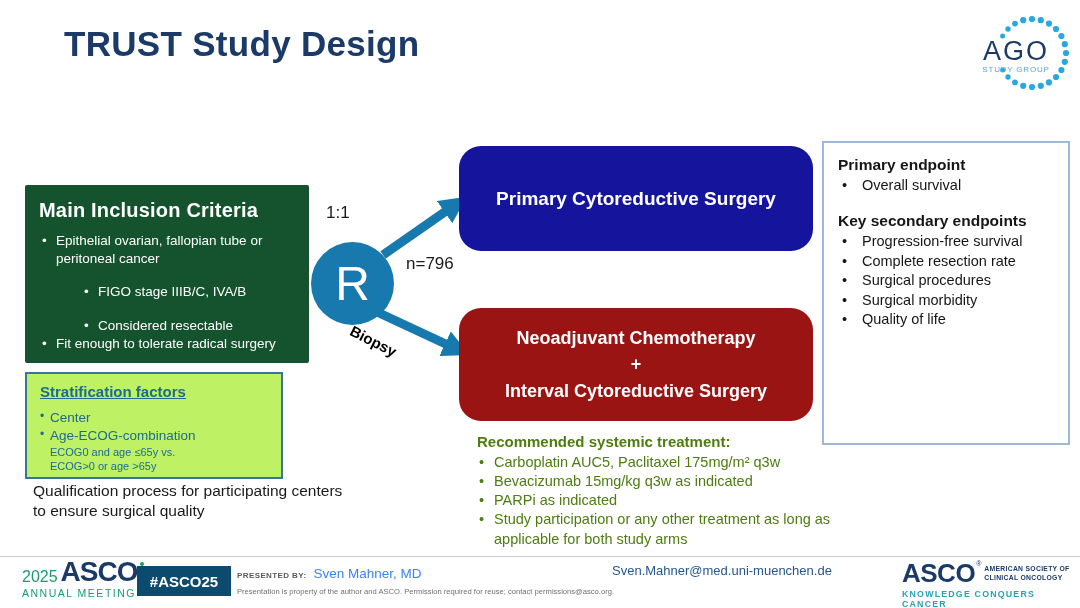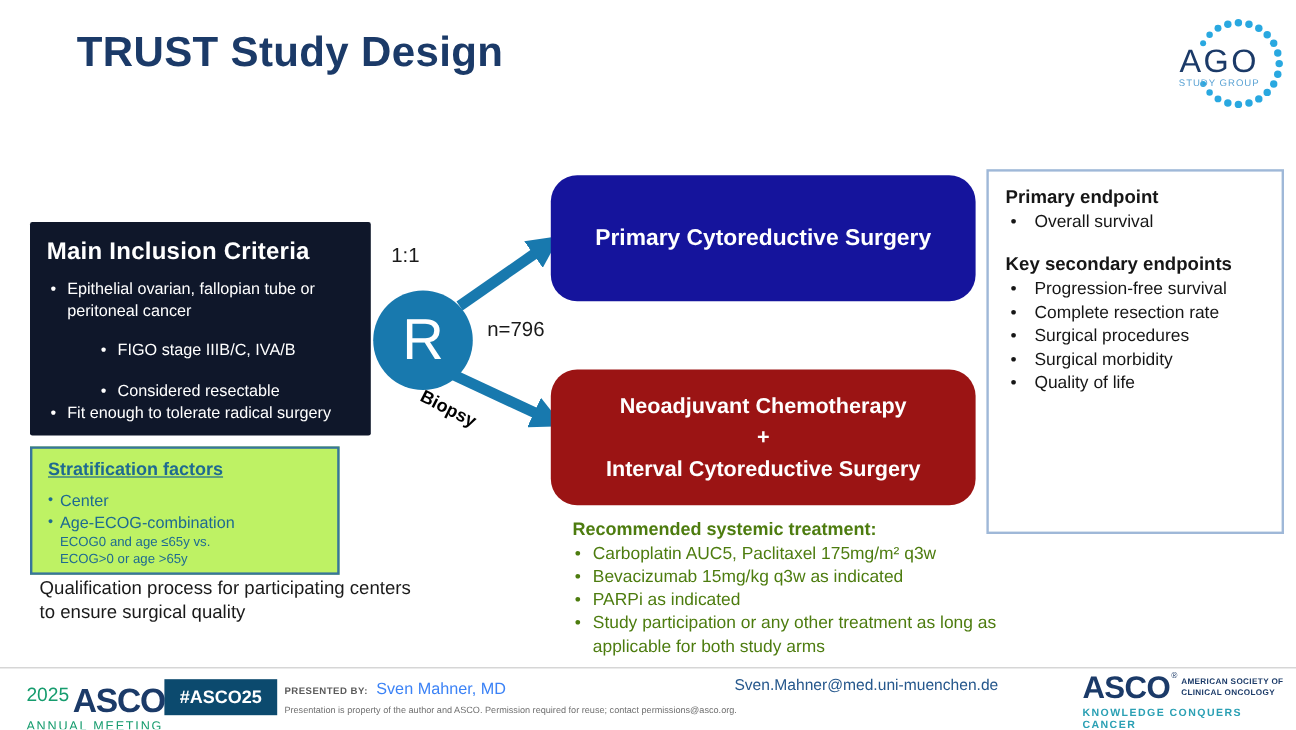--- a/index.html
+++ b/index.html
@@ -6,30 +6,30 @@
   html,body { background:#fff; }
   body { width:1080px; height:608px; font-family:"Liberation Sans", sans-serif; }
   .slide { position:relative; width:1080px; height:608px; background:#fff; overflow:hidden; }
 
   .title { position:absolute; left:64px; top:24px; font-size:35px; font-weight:700; color:#1b3a68; letter-spacing:.3px; }
 
   
   .ago-logo { position:absolute; left:972px; top:6px; width:106px; height:98px; }
 
   
-  .inclusion { position:absolute; left:25px; top:185px; width:284px; height:178px; background:#0f172a; color:#fff; border-radius:2px; padding:12px 14px; }
+  .inclusion { position:absolute; left:25px; top:185px; width:284px; height:178px; background:#14532d; color:#fff; border-radius:2px; padding:12px 14px; }
   .inclusion h2 { font-size:20px; font-weight:700; margin:2px 0 10px; letter-spacing:.2px; }
   .inc-item { position:relative; font-size:13.5px; line-height:1.3; padding-left:17px; margin-bottom:1px; }
   .inc-item::before { content:"•"; position:absolute; left:3px; }
   .inc-item.lvl2 { margin-left:42px;margin-top:16px; }
 
   
   .ratio-label { position:absolute; left:326px; top:203px; font-size:17px; color:#1a1a1a; }
   .r-circle { position:absolute; left:311px; top:242px; width:83px; height:83px; border-radius:50%; background:#1879ae; color:#fff; display:flex; align-items:center; justify-content:center; font-size:48px; font-weight:400; }
-  .n-label { position:absolute; left:406px; top:265px; font-size:17px; color:#1a1a1a; }
+  .n-label { position:absolute; left:406px; top:254px; font-size:17px; color:#1a1a1a; }
   .biopsy-label { position:absolute; left:355px; top:322px; font-size:15px; font-weight:700; color:#000; transform:rotate(27deg); transform-origin:left top; }
   .arrows { position:absolute; left:0; top:0; width:1080px; height:608px; pointer-events:none; }
 
   
   .arm { position:absolute; color:#fff; font-weight:700; display:flex; flex-direction:column; align-items:center; justify-content:center; text-align:center; border-radius:22px; }
   .arm-top { left:459px; top:146px; width:354px; height:105px; background:#15149c; font-size:19px; }
   .arm-bottom { left:459px; top:308px; width:354px; height:113px; background:#9b1414; font-size:18px; line-height:1.45; }
 
   
   .endpoints { position:absolute; left:822px; top:141px; width:248px; height:304px; background:#fff; border:2px solid #9fb8d8; padding:13px 10px 0 14px; color:#161616; }
@@ -50,21 +50,21 @@
 
   
   .treatment { position:absolute; left:477px; top:433px; width:358px; color:#4d7c0f; }
   .treatment h3 { font-size:15px; font-weight:700; margin:0 0 3px; }
   .tr-row { display:flex; font-size:14.5px; line-height:1.32; }
   .tr-row .blt { width:17px; flex:none; padding-left:2px; }
 
   
   .footer-divider { position:absolute; left:0; top:556px; width:1080px; border-top:1px solid #ccc; }
   .f-logo { position:absolute; left:22px; top:559px; }
-  .f-logo .row1 { display:flex; align-items:flex-start;margin-top:12px; }
+  .f-logo .row1 { display:flex; align-items:flex-end; }
   .f-logo .year { color:#169c6e; font-size:16px; margin-right:3px; font-weight:400; }
   .f-logo .org { color:#1b3a68; font-size:28px; font-weight:700; letter-spacing:-1px; line-height:.95; }
   .f-logo .tm-dot { width:4px; height:4px; background:#169c6e; border-radius:50%; align-self:flex-start; margin:3px 0 0 2px; }
   .f-logo .row2 { color:#169c6e; font-size:10.5px; letter-spacing:1.5px; margin-top:1px; }
   .hashtag-badge { position:absolute; left:137px; top:566px; width:94px; height:30px; background:#0c4a6e; color:#fff; font-weight:700; font-size:15px; display:flex; align-items:center; justify-content:center; }
   .presented { position:absolute; left:237px; top:566px; display:flex; align-items:baseline; }
   .presented .lbl { font-size:8px; color:#5a5a5a; font-weight:700; letter-spacing:.4px; margin-right:7px; }
   .presented .name { font-size:13.5px; color:#3b82f6; }
   .disclaimer { position:absolute; left:237px; top:587px; font-size:7.6px; color:#707070; }
   .email { position:absolute; left:612px; top:563px; font-size:13px; color:#25578c; }

